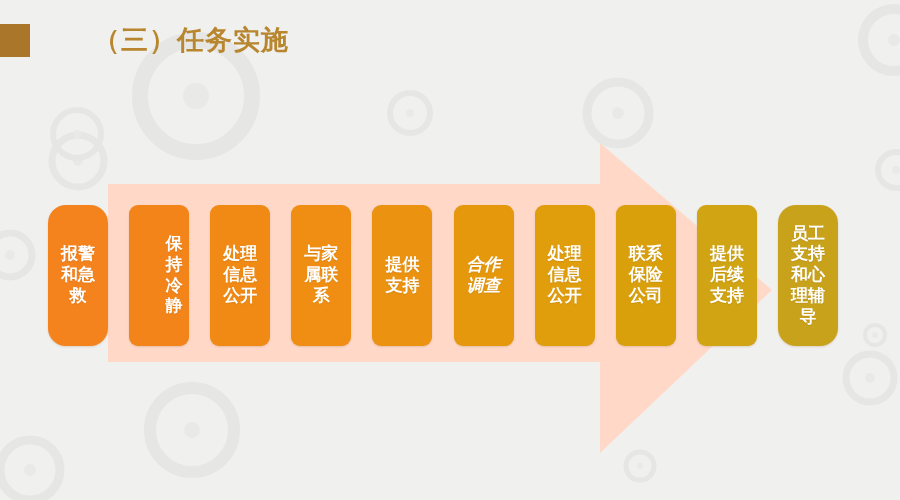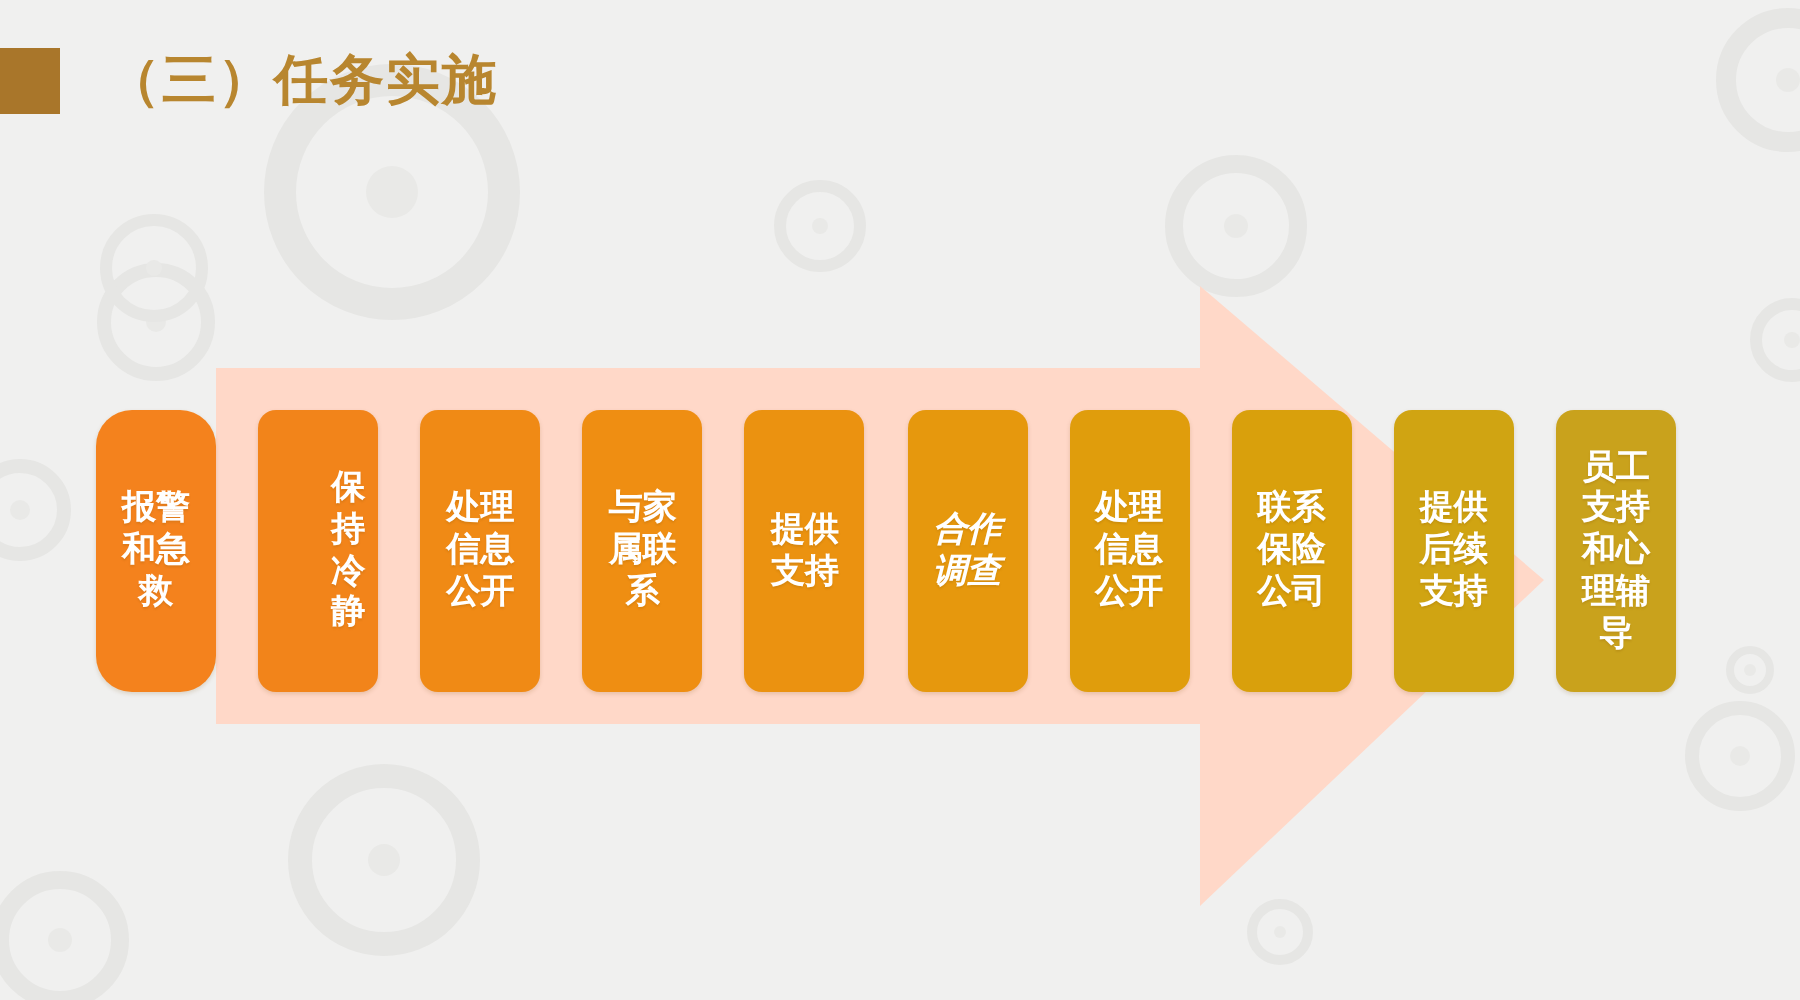--- a/index.html
+++ b/index.html
@@ -31,20 +31,21 @@
   }
 
   
   #title-bar {
     position: absolute;
     left: 0;
     top: 19px;
     display: flex;
     align-items: center;
     height: 42px;
+    gap: 40px;
   }
   #title-bullet {
     width: 30px;
     height: 33px;
     background: #a9762a;
     margin-right: 23px;
   }
   #title-text {
     font-size: 27px;
     font-weight: bold;
@@ -157,18 +158,18 @@
       </div>
       <div class="step-box" style="background: rgb(224, 157, 12);">
         <div class="step-label">处理信息公开</div>
       </div>
       <div class="step-box" style="background: rgb(217, 160, 12);">
         <div class="step-label">联系保险公司</div>
       </div>
       <div class="step-box" style="background: rgb(208, 164, 18);">
         <div class="step-label">提供后续支持</div>
       </div>
-      <div class="step-box" style="background: rgb(201, 162, 28);">
+      <div class="step-box" style="background: rgb(201, 162, 28); border-radius: 18px;">
         <div class="step-label">员工支持和心理辅导</div>
       </div>
     </div>
 
 </div>
 
 </body></html>

